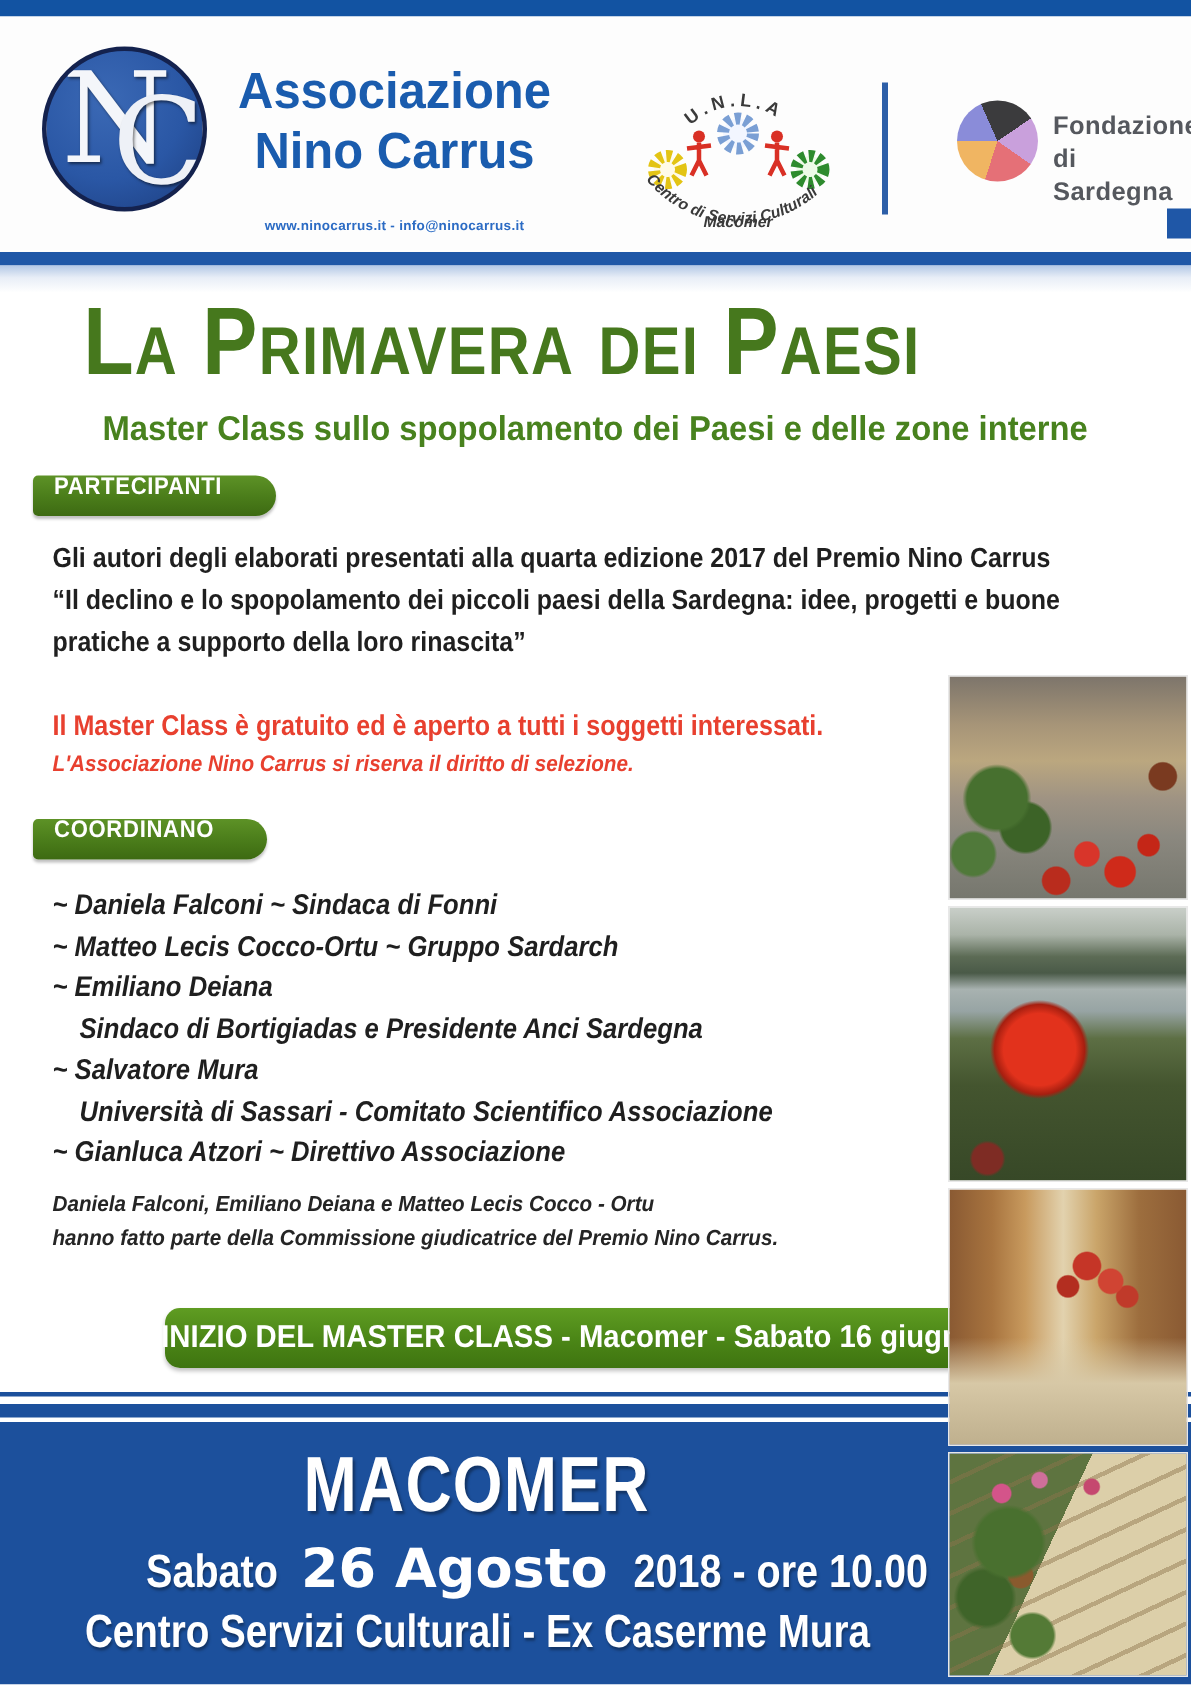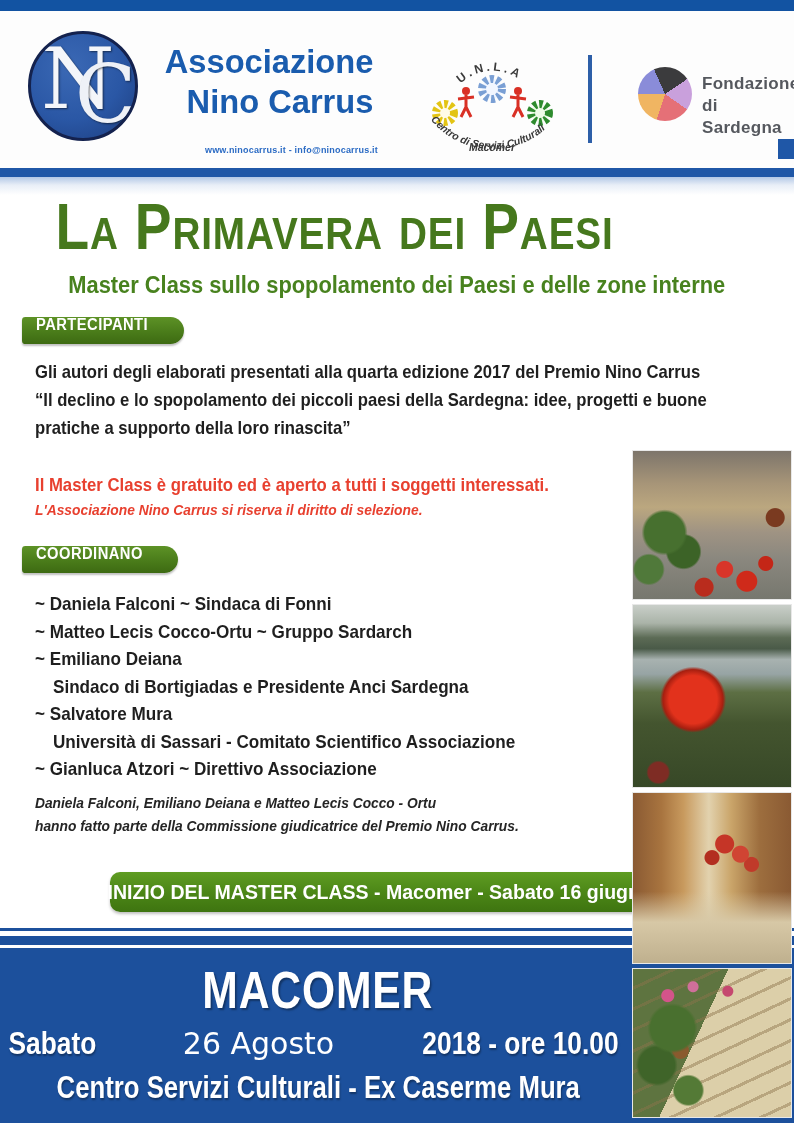--- a/index.html
+++ b/index.html
@@ -23,21 +23,21 @@
   }
   .nc-circle .nc-n {
     position:absolute; left:10px; top:-4px; font-family:"DejaVu Serif", serif;
     font-size:84px; color:#f4f6fa; text-shadow:1px 1px 2px rgba(0,0,0,.5);
   }
   .nc-circle .nc-c {
     position:absolute; left:44px; top:14px; font-family:"DejaVu Serif", serif;
     font-size:80px; color:#eef1f7; text-shadow:1px 1px 2px rgba(0,0,0,.5);
   }
 
-  .org-block { left:148px; top:30px; width:230px; text-align:right; color:#1a5cae; }
+  .org-block { left:148px; top:30px; width:230px; text-align:center; color:#1a5cae; }
   .org-line { font-size:34px; font-weight:bold; transform:scaleX(.96); transform-origin:center; white-space:nowrap; line-height:40px; }
   .org-contact { margin-top:24px; font-size:9px; font-weight:bold; color:#2b6bc4; letter-spacing:.2px; }
 
   .unla-svg { left:405px; top:28px; }
 
   .vdivider { left:588px; top:44px; width:4px; height:88px; background:#2d5fa8; }
 
   .fond-pie {
     left:638px; top:56px; width:54px; height:54px; border-radius:50%;
     background:conic-gradient(from -90deg,
@@ -85,21 +85,21 @@
   }
   .notice-bold {
     left:35px; top:474px; font-size:19px; font-weight:bold; color:#e8402f;
     white-space:nowrap; transform:scaleX(.88); transform-origin:left center;
   }
   .notice-italic {
     left:35px; top:501px; font-size:15px; font-weight:bold; font-style:italic; color:#e8402f;
     white-space:nowrap; transform:scaleX(.92); transform-origin:left center;
   }
 
-  .list { left:35px; top:590px; }
+  .list { left:35px; top:590px;font-style:italic; }
   .list .line { font-size:19px; line-height:27.5px; }
   .list .indent { padding-left:20px; }
 
   .note { left:35px; top:792px; }
   .note .line {
     font-size:14.5px; font-weight:bold; font-style:italic; color:#252525; line-height:23px;
     white-space:nowrap; transform:scaleX(.95); transform-origin:left center;
   }
 
   
@@ -118,27 +118,27 @@
   .stripe1 { left:0; top:928px; width:794px; height:3px; background:#1c509c; }
   .stripe2 { left:0; top:936px; width:794px; height:9px; background:#1c509c; }
   .footer  { left:0; top:948px; width:794px; height:175px; background:#1c509c; }
 
   .footer-text { left:0; top:948px; width:636px; color:#fff; }
   .f-city-row { position:absolute; left:0; top:12px; width:100%; display:flex; justify-content:center; }
   .f-city {
     font-size:52px; font-weight:bold; white-space:nowrap; letter-spacing:1px;
     transform:scaleX(.82); transform-origin:center; text-shadow:2px 2px 2px rgba(0,0,0,.35);
   }
-  .f-date-row { position:absolute; left:0; top:78px; width:100%; display:flex; justify-content:space-between; align-items:baseline; }
+  .f-date-row { position:absolute; left:0; top:78px; width:100%; display:flex; justify-content:flex-end; align-items:baseline; }
   .f-date-row .cond {
     display:inline-block; font-size:31px; font-weight:bold; white-space:pre;
     transform:scaleX(.85); text-shadow:1px 2px 2px rgba(0,0,0,.35);
   }
   .f-date-row .edited {
-    display:inline-block; font-size:30px; font-weight:normal; white-space:pre;
+    display:inline-block; font-size:36px; font-weight:bold; white-space:pre;
     font-family:"DejaVu Sans", sans-serif; letter-spacing:0;
   }
   .f-venue-row { position:absolute; left:0; top:122px; width:100%; display:flex; justify-content:center; }
   .f-venue {
     font-size:31px; font-weight:bold; white-space:nowrap;
     transform:scaleX(.83); transform-origin:center; text-shadow:1px 2px 2px rgba(0,0,0,.35);
   }
 
   
   .photo-col { left:632px; top:450px; width:160px; z-index:5; }

